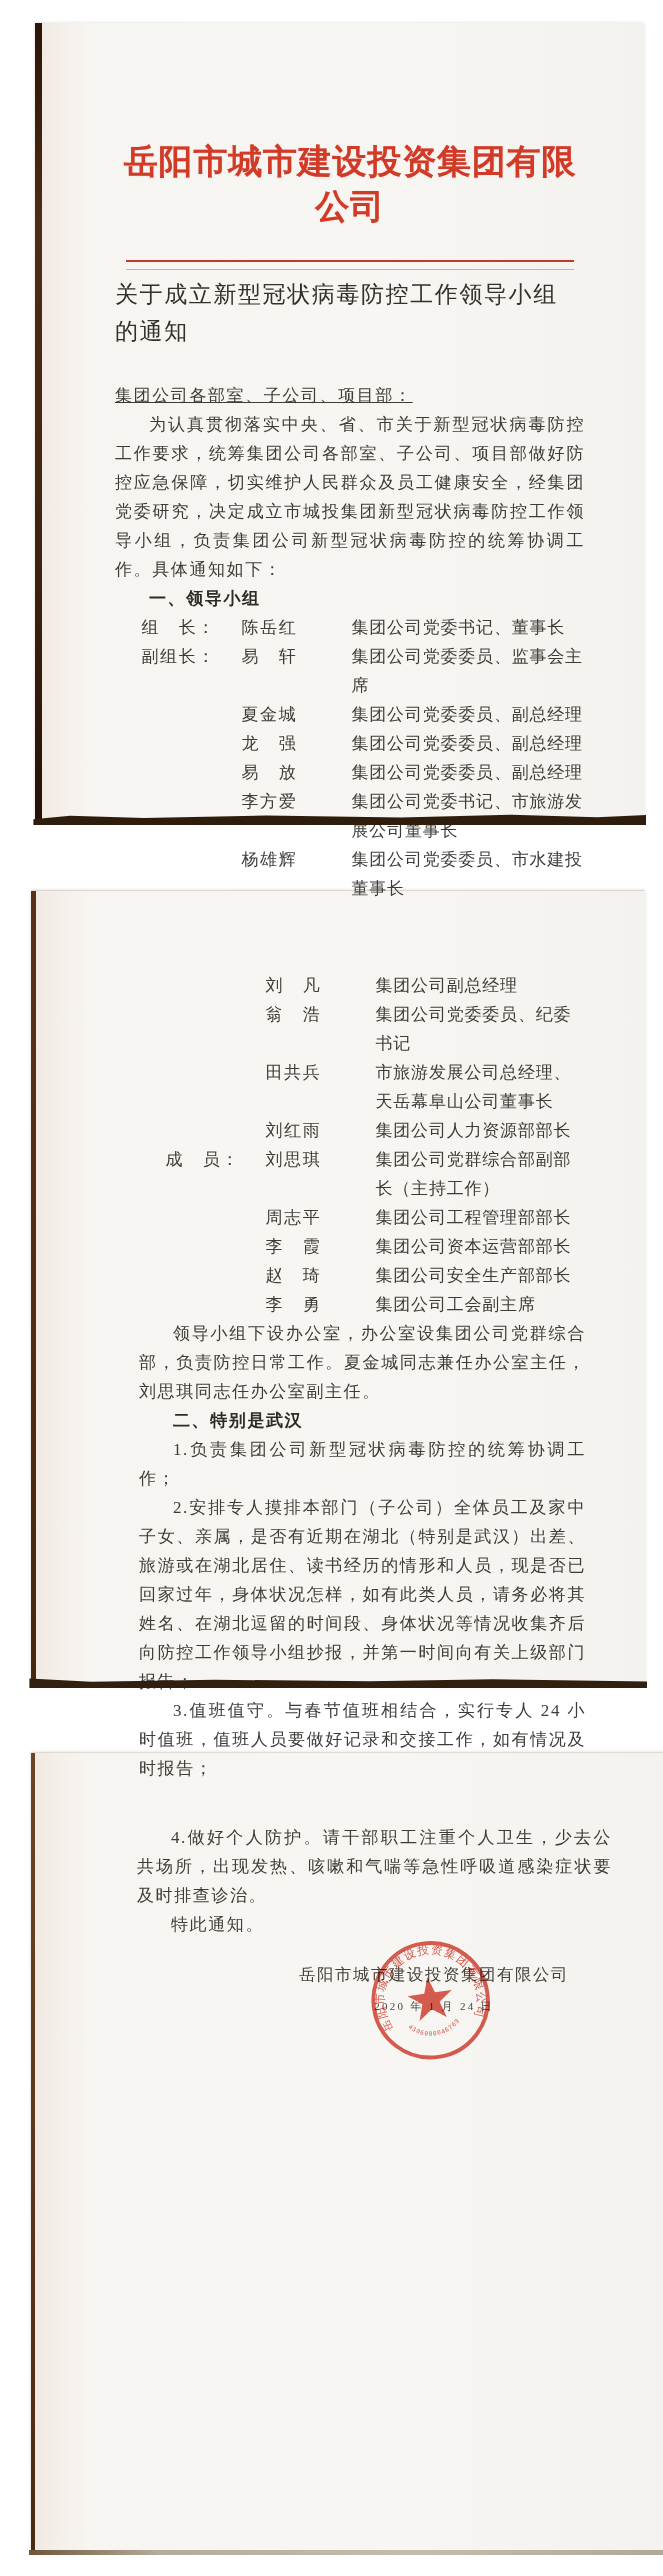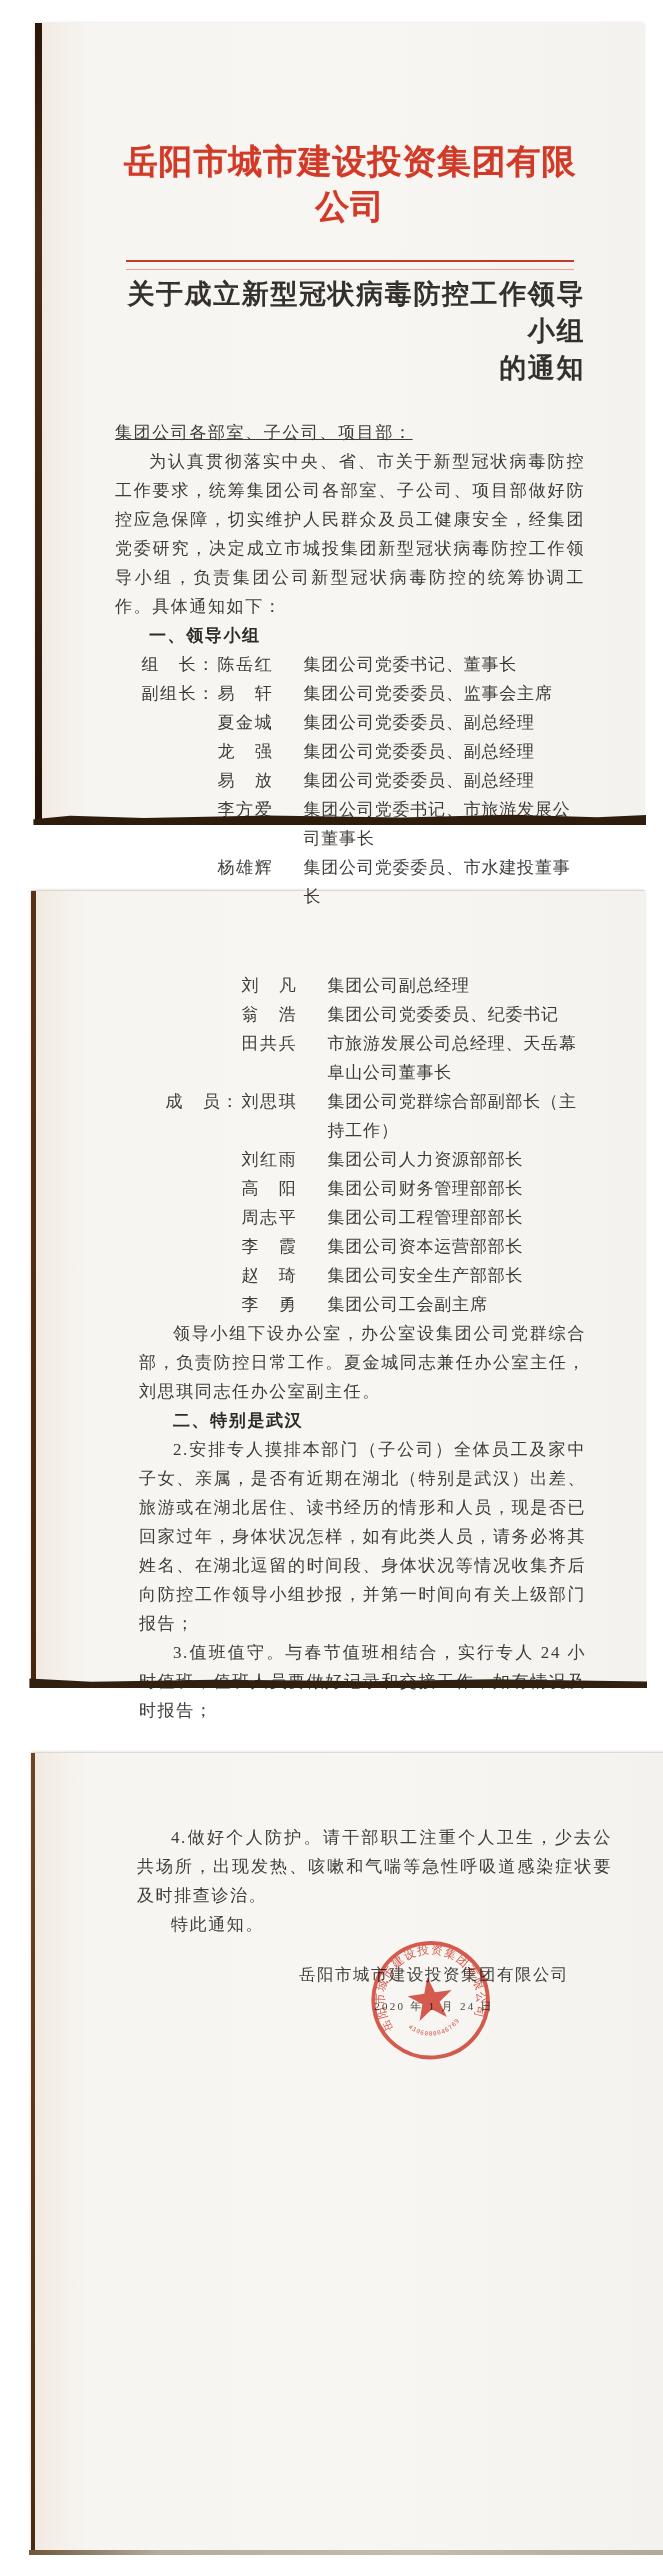--- a/index.html
+++ b/index.html
@@ -22,27 +22,27 @@
                clip-path:polygon(0 20%,10% 48%,30% 30%,55% 44%,75% 26%,100% 46%,100% 100%,0 100%);}
   .page3 .bottom-edge{height:4.7px;background:linear-gradient(90deg,#6e5638,#b3a археcnone);
                background:linear-gradient(90deg,#6e5638,#b5ab9b 20%,#c4bcae 60%,#b0a796);clip-path:none;}
 
   .content{position:relative;padding:0 59px 0 80px;color:#3f3c38;font-size:17px;line-height:29px;
            letter-spacing:1.6px;z-index:2;}
 
   .letterhead{margin-top:116px;text-align:center;font-size:34px;line-height:45px;font-weight:bold;
               color:#d23a28;letter-spacing:0.8px;text-shadow:0 0 0.8px rgba(210,58,40,.45);}
   .red-rule{margin:31px 11px 0 11px;height:6.2px;border-top:2.3px solid #c23a2b;border-bottom:1.6px solid #e2a69b;}
-  .doc-title{margin:6.2px 0 0 0;text-align:right;font-size:27px;line-height:37px;font-weight:bold;
+  .doc-title{margin:6.2px 0 0 0;text-align:left;font-size:23px;line-height:37px;font-weight:normal;
              color:#34302b;letter-spacing:1.6px;}
   .salutation{margin-top:31px;text-decoration:underline;}
   .para{margin:0;text-indent:2em;text-align:justify;}
   .sec-heading{font-weight:bold;color:#2e2b27;text-indent:2em;}
   .roster{margin-left:26.5px;}
-  .row{display:flex;}
+  .row{display:flex;gap:24px;}
   .role{flex:none;width:76px;white-space:pre;}
   .pname{flex:none;width:86px;white-space:pre;}
   .ptitle{flex:1;letter-spacing:0.8px;}
   .p2-top{padding-top:80px;margin-left:28px;}
   .p3-top{padding-top:70px;}
 
   .sig-block{position:absolute;top:209px;right:81px;width:312px;text-align:center;z-index:2;}
   .sig-name{font-size:16.4px;letter-spacing:1.6px;color:#46413c;line-height:26.5px;}
   .sig-date{font-size:11px;letter-spacing:2.3px;color:#4a4540;line-height:26.5px;margin-top:4.7px;}
 
@@ -120,33 +120,28 @@
           <span class="role"></span>
           <span class="pname">翁　浩</span>
           <span class="ptitle">集团公司党委委员、纪委书记</span>
         </div>
         <div class="row">
           <span class="role"></span>
           <span class="pname">田共兵</span>
           <span class="ptitle">市旅游发展公司总经理、天岳幕阜山公司董事长</span>
         </div>
         <div class="row">
-          <span class="role">成　员：</span>
-          <span class="pname">刘思琪</span>
-          <span class="ptitle">集团公司党群综合部副部长（主持工作）</span>
-        </div>
-        <div class="row">
           <span class="role"></span>
           <span class="pname">刘红雨</span>
           <span class="ptitle">集团公司人力资源部部长</span>
         </div>
         <div class="row">
-          <span class="role"></span>
-          <span class="pname">高　阳</span>
-          <span class="ptitle">集团公司财务管理部部长</span>
+          <span class="role">成　员：</span>
+          <span class="pname">刘思琪</span>
+          <span class="ptitle">集团公司党群综合部副部长（主持工作）</span>
         </div>
         <div class="row">
           <span class="role"></span>
           <span class="pname">周志平</span>
           <span class="ptitle">集团公司工程管理部部长</span>
         </div>
         <div class="row">
           <span class="role"></span>
           <span class="pname">李　霞</span>
           <span class="ptitle">集团公司资本运营部部长</span>
@@ -157,20 +152,21 @@
           <span class="ptitle">集团公司安全生产部部长</span>
         </div>
         <div class="row">
           <span class="role"></span>
           <span class="pname">李　勇</span>
           <span class="ptitle">集团公司工会副主席</span>
         </div>
       </div>
       <p class="para">领导小组下设办公室，办公室设集团公司党群综合部，负责防控日常工作。夏金城同志兼任办公室主任，刘思琪同志任办公室副主任。</p>
       <div class="sec-heading">二、特别是武汉</div>
+      <p class="para">1.负责集团公司新型冠状病毒防控的统筹协调工作；</p>
       <p class="para">2.安排专人摸排本部门（子公司）全体员工及家中子女、亲属，是否有近期在湖北（特别是武汉）出差、旅游或在湖北居住、读书经历的情形和人员，现是否已回家过年，身体状况怎样，如有此类人员，请务必将其姓名、在湖北逗留的时间段、身体状况等情况收集齐后向防控工作领导小组抄报，并第一时间向有关上级部门报告；</p>
       <p class="para">3.值班值守。与春节值班相结合，实行专人 24 小时值班，值班人员要做好记录和交接工作，如有情况及时报告；</p>
     </div>
     <div class="bottom-edge"></div>
   </section>
 
   <section class="page page3">
     <div class="binding"></div>
     <div class="content p3-top">
       <p class="para">4.做好个人防护。请干部职工注重个人卫生，少去公共场所，出现发热、咳嗽和气喘等急性呼吸道感染症状要及时排查诊治。</p>

